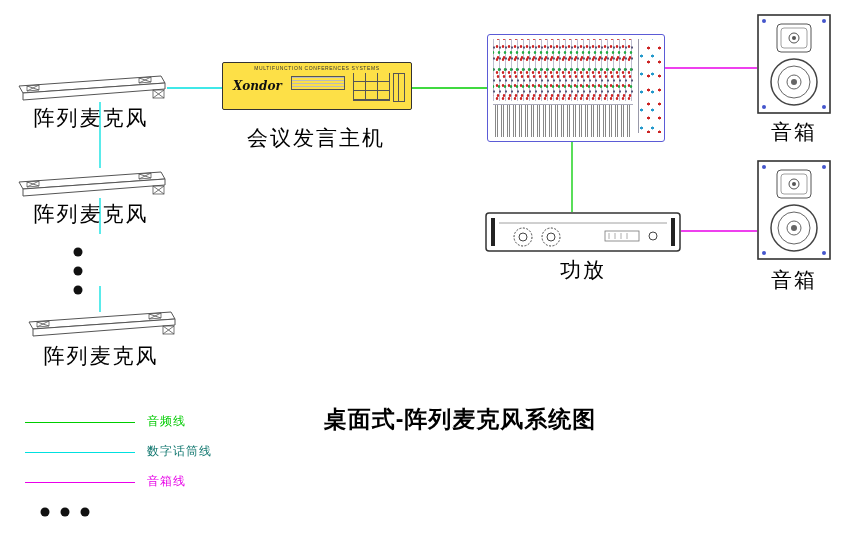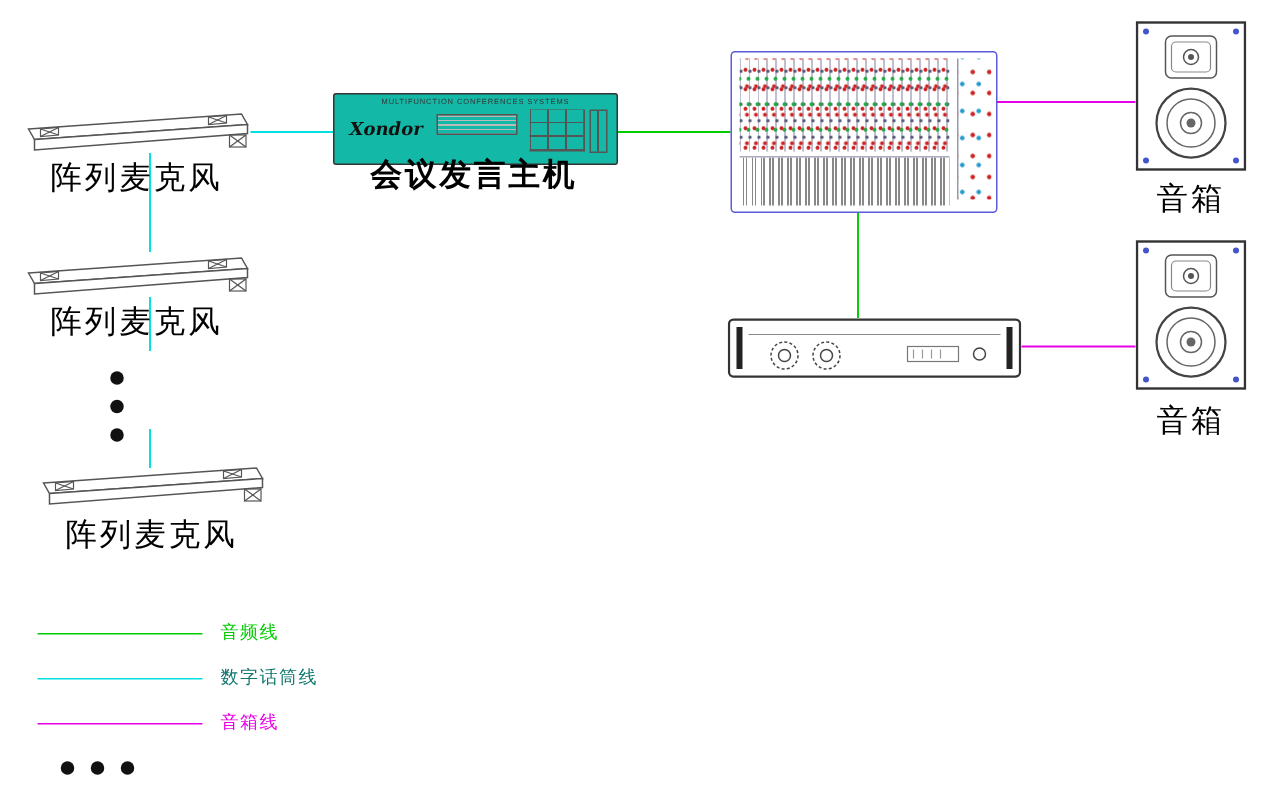--- a/index.html
+++ b/index.html
@@ -24,23 +24,23 @@
   .mic1 { left: 15px;  top: 70px;  width: 152px; height: 34px; }
   .mic2 { left: 15px;  top: 166px; width: 152px; height: 34px; }
   .mic3 { left: 25px;  top: 306px; width: 152px; height: 34px; }
   .mic1-label { left: 15px; top: 104px; width: 152px; }
   .mic2-label { left: 15px; top: 200px; width: 152px; }
   .mic3-label { left: 25px; top: 342px; width: 152px; }
 
   
   .host {
     left: 222px; top: 62px; width: 188px; height: 46px;
-    border: 1.5px solid #333; border-radius: 2px; background: #14b8a6;
-  }
-  .host-label { left: 222px; top: 102px; width: 188px; font-weight: bold; }
+    border: 1.5px solid #333; border-radius: 2px; background: #fde047;
+  }
+  .host-label { left: 222px; top: 124px; width: 188px; }
   .host-header {
     position: absolute; top: 2px; left: 0; width: 100%;
     font-size: 5px; letter-spacing: 0.6px; text-align: center; color: #333;
   }
   .host-brand {
     position: absolute; left: 10px; top: 16px;
     font-family: "DejaVu Serif", serif; font-style: italic; font-weight: bold;
     font-size: 12px; color: #111;
   }
   .host-display {
@@ -230,20 +230,21 @@
       <circle cx="66" cy="25" r="9" fill="none" stroke="#444" stroke-width="1" stroke-dasharray="2 1.5"></circle>
       <circle cx="66" cy="25" r="4" fill="none" stroke="#444" stroke-width="1"></circle>
       <rect x="120" y="19" width="34" height="10" fill="none" stroke="#777" stroke-width="0.8"></rect>
       <line x1="124" y1="21" x2="124" y2="27" stroke="#999" stroke-width="0.8"></line>
       <line x1="130" y1="21" x2="130" y2="27" stroke="#999" stroke-width="0.8"></line>
       <line x1="136" y1="21" x2="136" y2="27" stroke="#999" stroke-width="0.8"></line>
       <line x1="142" y1="21" x2="142" y2="27" stroke="#999" stroke-width="0.8"></line>
       <circle cx="168" cy="24" r="4" fill="none" stroke="#444" stroke-width="1"></circle>
     </svg>
   </div>
+  <div class="label amp-label">功放</div>
 
   <div class="device speaker1">
     <svg width="100%" height="100%" viewBox="0 0 74 100">
       <rect x="1" y="1" width="72" height="98" fill="#fff" stroke="#333" stroke-width="1.6"></rect>
       <circle cx="7" cy="7" r="2" fill="#4455cc"></circle>
         <circle cx="67" cy="7" r="2" fill="#4455cc"></circle>
       <circle cx="7" cy="93" r="2" fill="#4455cc"></circle>
         <circle cx="67" cy="93" r="2" fill="#4455cc"></circle>
       <rect x="20" y="10" width="34" height="28" rx="4" fill="none" stroke="#555" stroke-width="1"></rect>
       <rect x="24" y="14" width="26" height="20" rx="3" fill="none" stroke="#888" stroke-width="0.8"></rect>
@@ -269,20 +270,21 @@
       <circle cx="37" cy="24" r="5" fill="none" stroke="#555" stroke-width="1"></circle>
       <circle cx="37" cy="24" r="2" fill="#555"></circle>
       <circle cx="37" cy="68" r="23" fill="none" stroke="#444" stroke-width="1.5"></circle>
       <circle cx="37" cy="68" r="16" fill="none" stroke="#666" stroke-width="1"></circle>
       <circle cx="37" cy="68" r="7" fill="none" stroke="#666" stroke-width="1"></circle>
       <circle cx="37" cy="68" r="3" fill="#666"></circle>
     </svg>
   </div>
   <div class="label speaker2-label">音箱</div>
 
+  <div class="title">桌面式-阵列麦克风系统图</div>
 
   <div class="legend-line legend-line-1" style="background: rgb(0, 204, 0);"></div>
   <div class="legend-label legend-label-1" style="color: rgb(0, 204, 0);">音频线</div>
   <div class="legend-line legend-line-2" style="background: rgb(0, 224, 224);"></div>
   <div class="legend-label legend-label-2" style="color: #0f766e;">数字话筒线</div>
   <div class="legend-line legend-line-3" style="background: rgb(232, 0, 232);"></div>
   <div class="legend-label legend-label-3" style="color: rgb(232, 0, 232);">音箱线</div>
 
   <svg class="wires" width="850" height="534" style="z-index:2">
     <g style="fill: rgb(17, 17, 17);">

